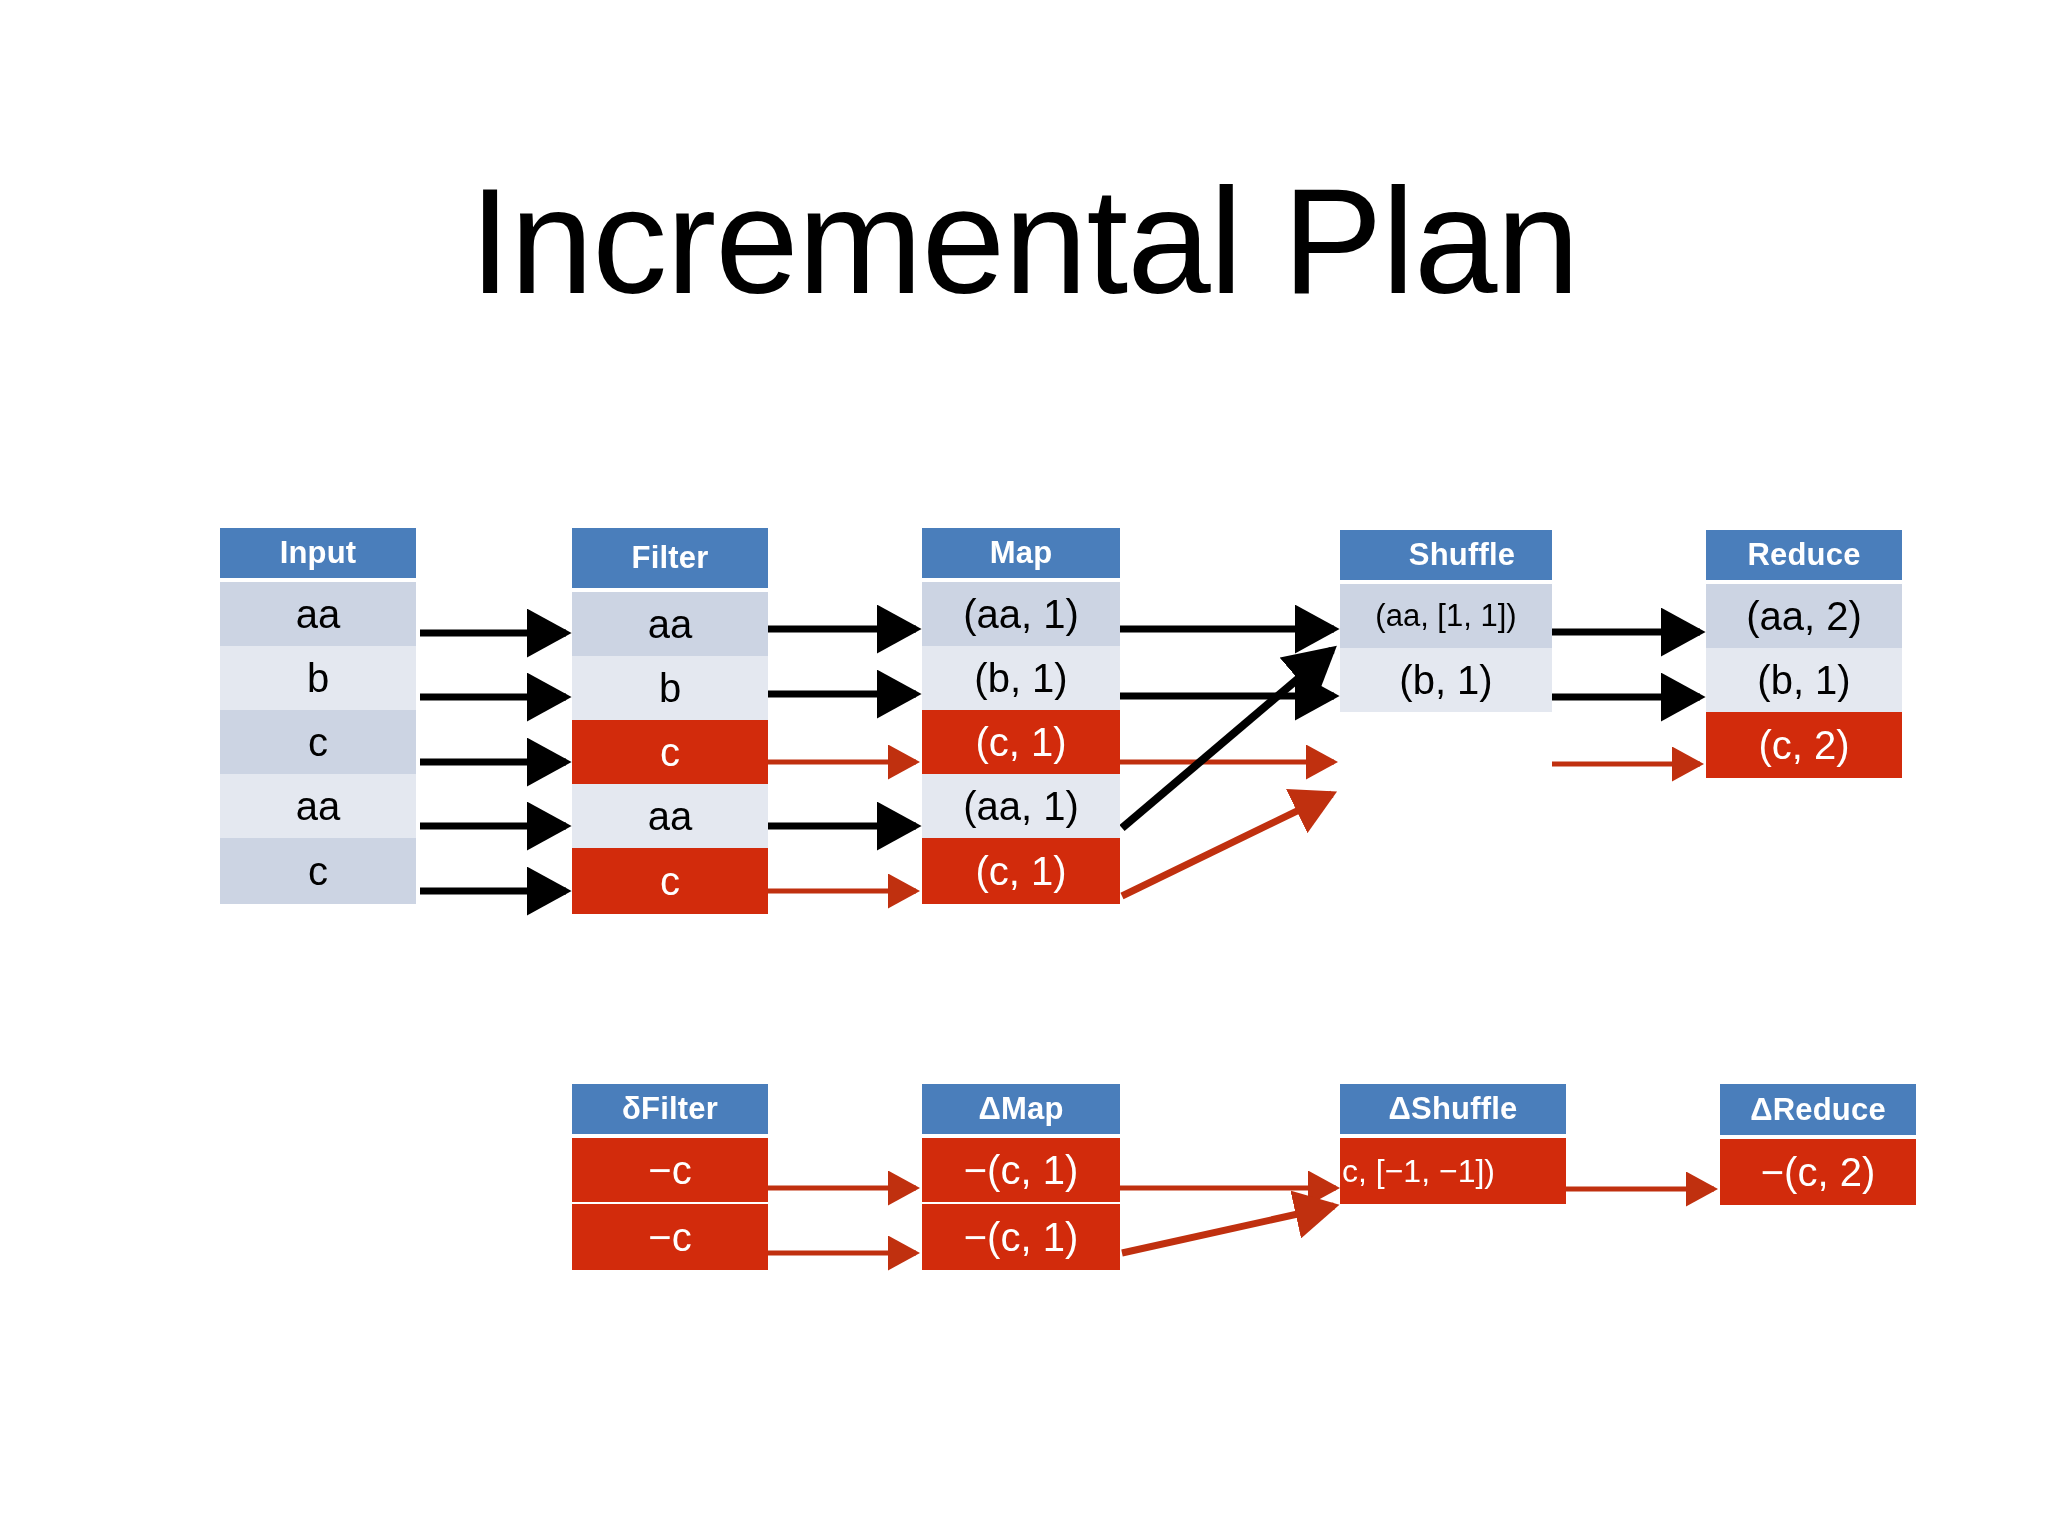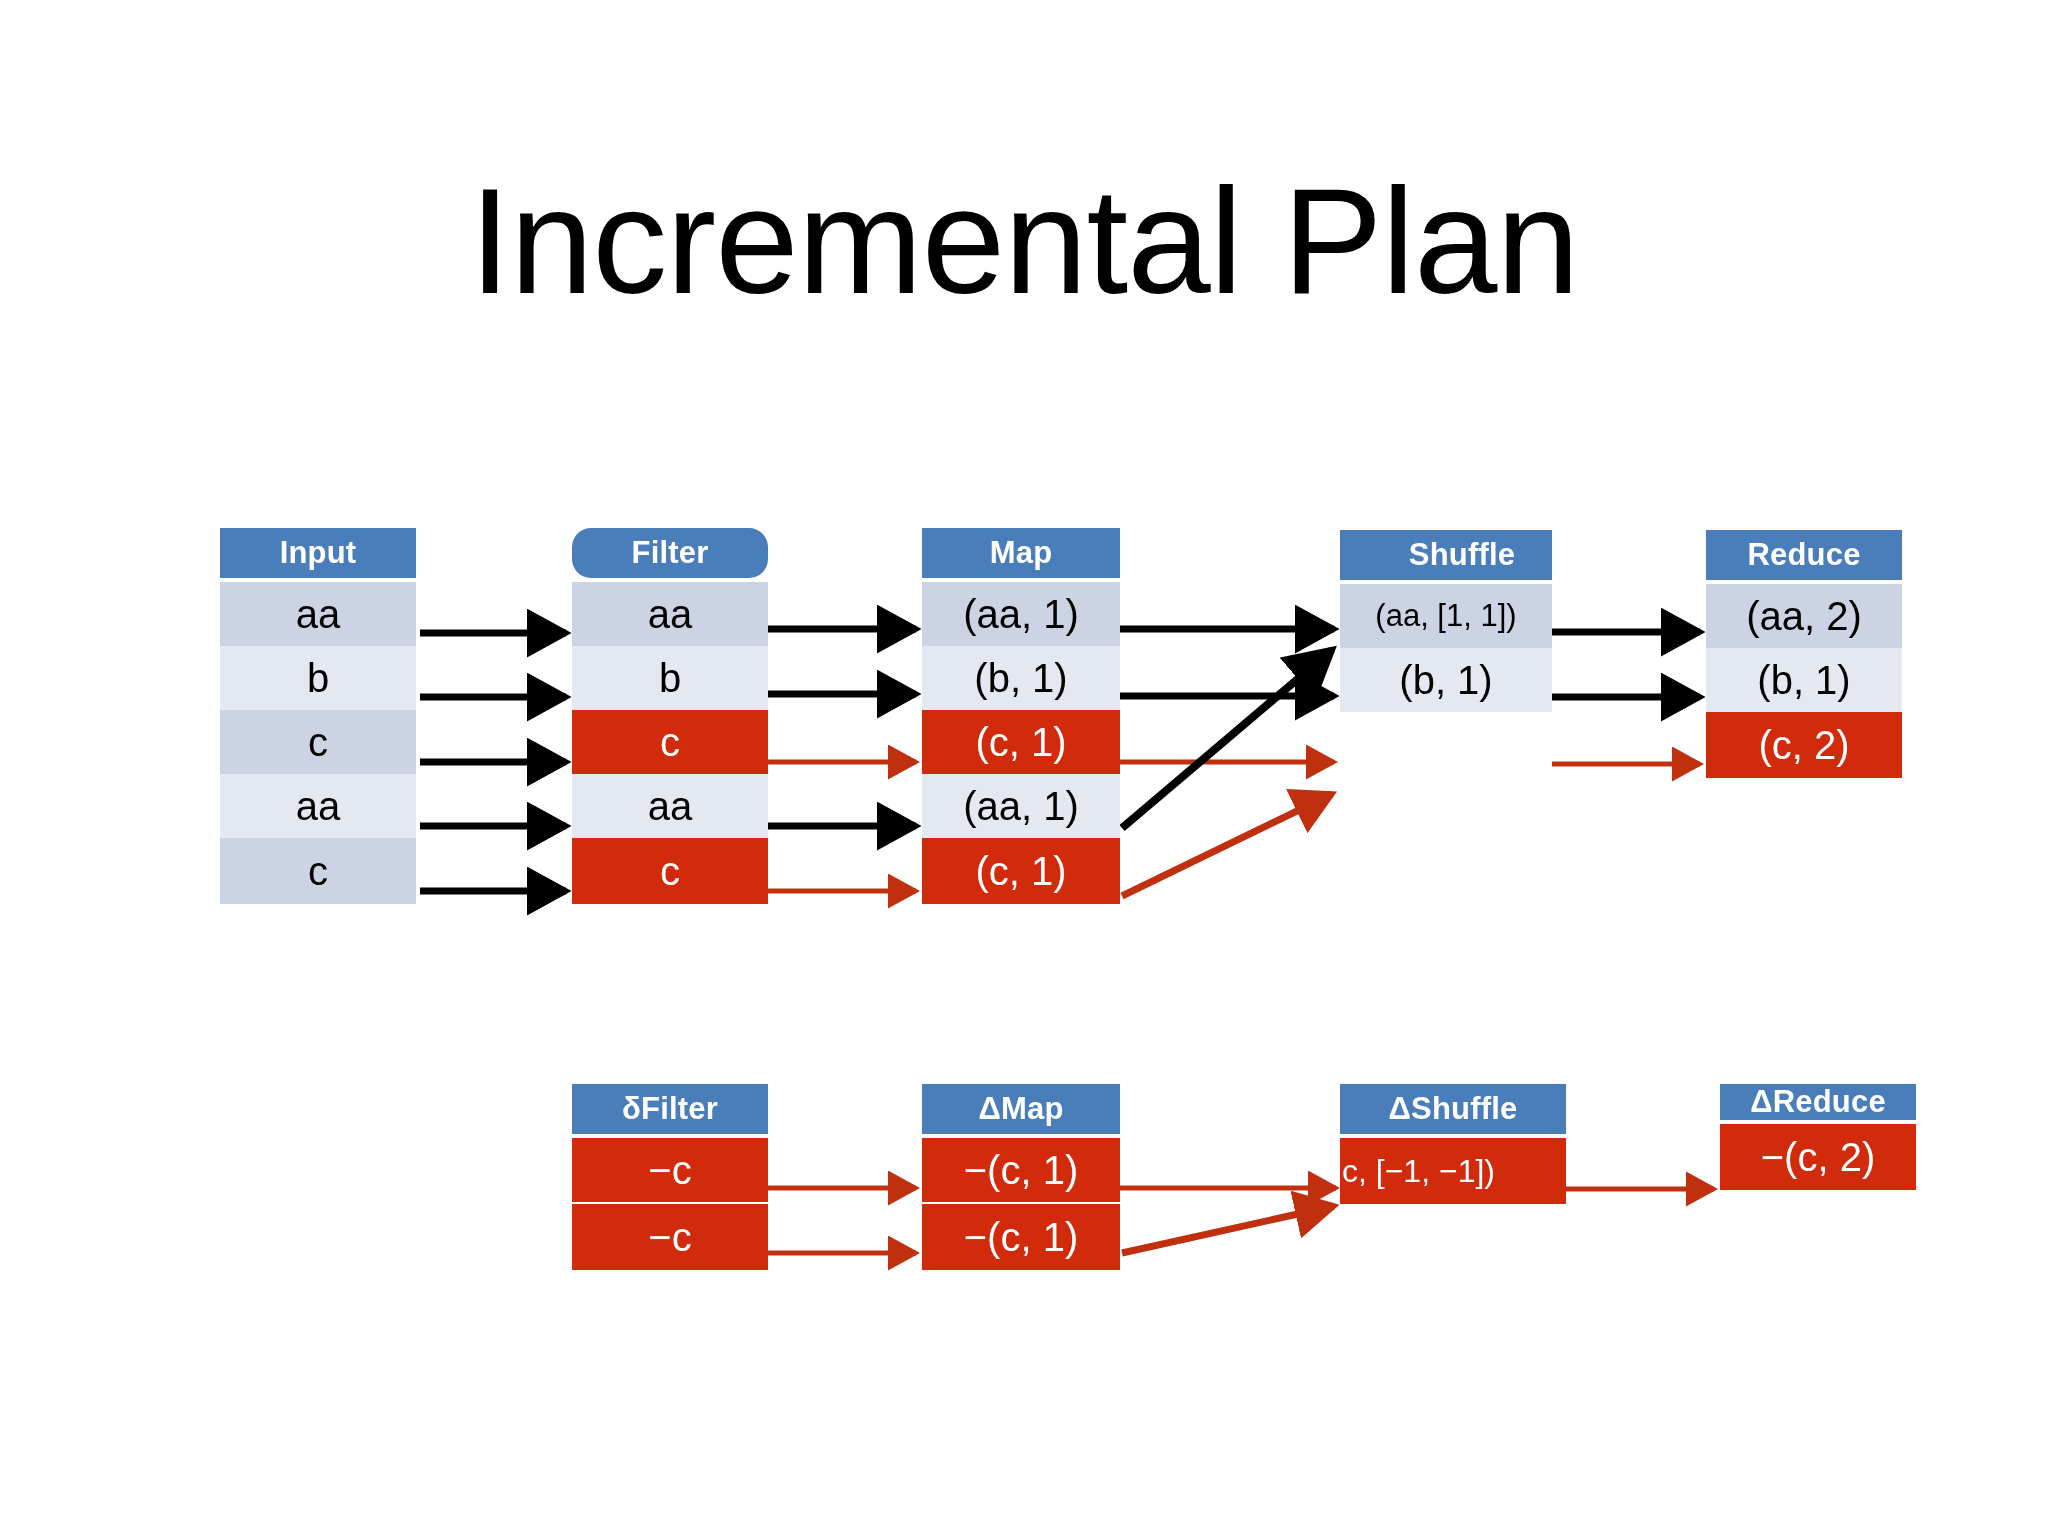--- a/index.html
+++ b/index.html
@@ -109,21 +109,21 @@
   <div class="col" style="left:220px;top:512px;width:196px;">
     <div class="hdr" style="height:50px;">Input</div>
     <div class="cell dark" style="height:64px;margin-top:4px;">aa</div>
     <div class="cell light" style="height:64px;">b</div>
     <div class="cell dark" style="height:64px;">c</div>
     <div class="cell light" style="height:64px;">aa</div>
     <div class="cell dark" style="height:66px;">c</div>
   </div>
 
   <div class="col" style="left:572px;top:512px;width:196px;">
-    <div class="hdr" style="height:50px;border-radius:19px;">Filter</div>
+    <div class="hdr" style="height:60px;">Filter</div>
     <div class="cell dark" style="height:64px;margin-top:4px;">aa</div>
     <div class="cell light" style="height:64px;">b</div>
     <div class="cell red" style="height:64px;">c</div>
     <div class="cell light" style="height:64px;">aa</div>
     <div class="cell red" style="height:66px;">c</div>
   </div>
 
   <div class="col" style="left:922px;top:512px;width:198px;">
     <div class="hdr" style="height:50px;">Map</div>
     <div class="cell dark" style="height:64px;margin-top:4px;">(aa, 1)</div>
@@ -157,17 +157,17 @@
     <div class="cell red" style="height:64px;margin-top:4px;">−(c, 1)</div>
     <div class="cell red" style="height:66px;margin-top:2px;">−(c, 1)</div>
   </div>
 
   <div class="col" style="left:1340px;top:1068px;width:226px;">
     <div class="hdr" style="height:50px;">ΔShuffle</div>
     <div class="cell red clip" style="height:66px;margin-top:4px;font-size:32px;">c, [−1, −1])</div>
   </div>
 
   <div class="col" style="left:1720px;top:1068px;width:196px;">
-    <div class="hdr" style="height:36px;">ΔReduce</div>
+    <div class="hdr" style="height:51px;">ΔReduce</div>
     <div class="cell red" style="height:66px;margin-top:4px;">−(c, 2)</div>
   </div>
 
 </div>
 
 </body></html>

